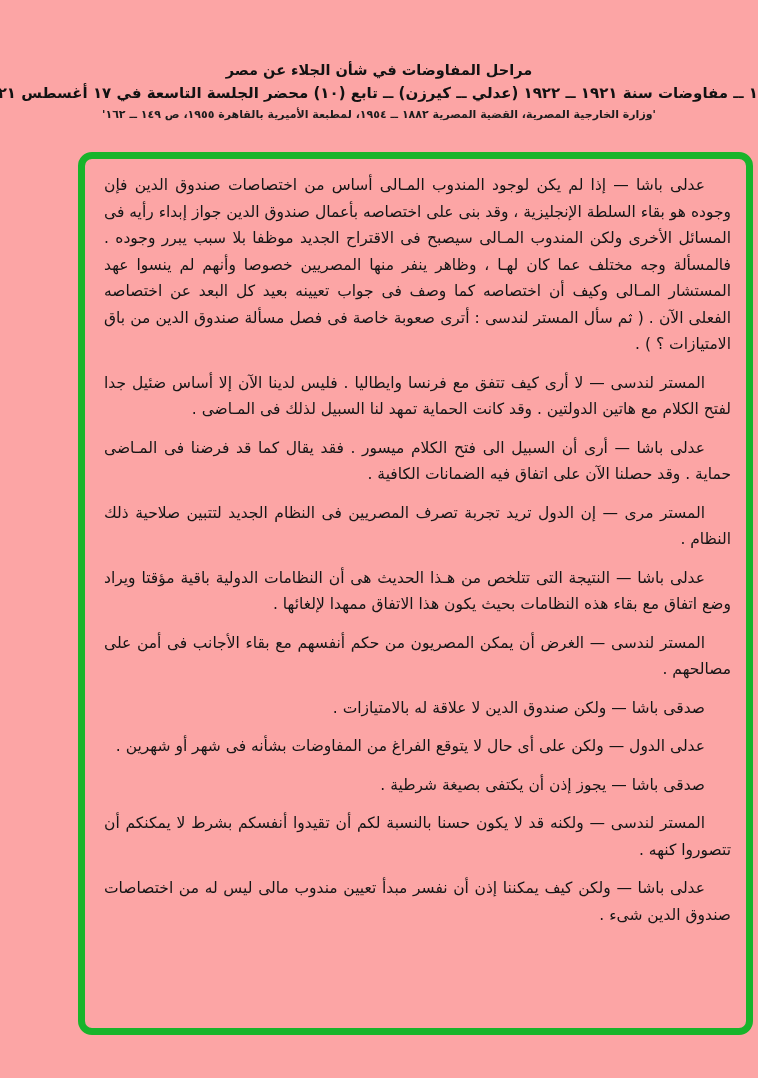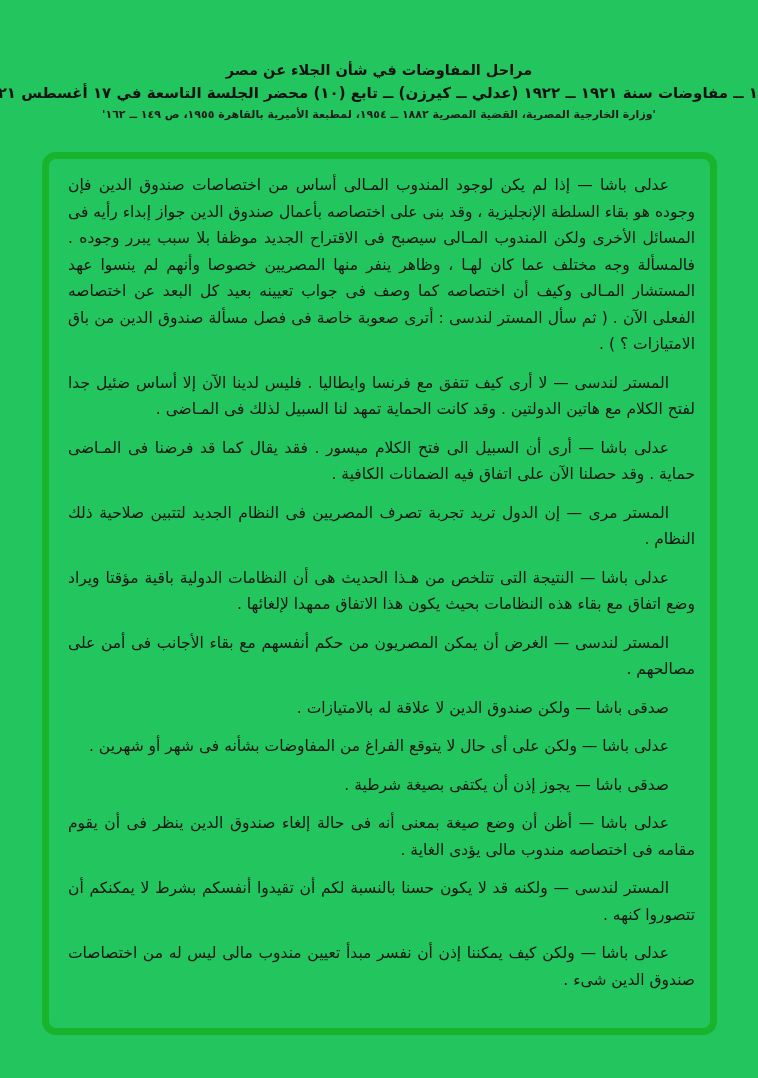--- a/index.html
+++ b/index.html
@@ -1,19 +1,19 @@
 <!DOCTYPE html>
 <html lang="ar"><head>
 <meta charset="utf-8">
 <style>
   html,body{margin:0;padding:0;background:#e8e8e8;}
   .page{
     position:relative;
     width:758px;height:1078px;
-    background:#22c55e;
+    background:#fca5a5;
     font-family:"DejaVu Sans", sans-serif;
     color:#111111;
     overflow:hidden;
     margin:0 auto;
   }
   .header{
     position:absolute;top:62px;left:0;right:0;
     text-align:center;direction:rtl;
   }
   .h-title{
@@ -62,31 +62,30 @@
 <body>
 
 <div class="page">
 
   <div class="header">
     <div class="h-title">مراحل المفاوضات في شأن الجلاء عن مصر</div>
     <div class="h-sub">١ ــ مفاوضات سنة ١٩٢١ ــ ١٩٢٢ (عدلي ــ كيرزن) ــ تابع (١٠) محضر الجلسة التاسعة في ١٧ أغسطس ١٩٢١</div>
     <div class="h-src">'وزارة الخارجية المصرية، القضية المصرية ١٨٨٢ ــ ١٩٥٤، لمطبعة الأميرية بالقاهرة ١٩٥٥، ص ١٤٩ ــ ١٦٢'</div>
   </div>
 
-  <div class="frame" style="border-color: rgb(24, 180, 43);">
+  <div class="frame" style="border-color: rgb(24, 180, 43); margin-left: 36px;">
     <div class="dialogue">
       <p>عدلى باشا — إذا لم يكن لوجود المندوب المـالى أساس من اختصاصات صندوق الدين فإن وجوده هو بقاء السلطة الإنجليزية ، وقد بنى على اختصاصه بأعمال صندوق الدين جواز إبداء رأيه فى المسائل الأخرى ولكن المندوب المـالى سيصبح فى الاقتراح الجديد موظفا بلا سبب يبرر وجوده . فالمسألة وجه مختلف عما كان لهـا ، وظاهر ينفر منها المصريين خصوصا وأنهم لم ينسوا عهد المستشار المـالى وكيف أن اختصاصه كما وصف فى جواب تعيينه بعيد كل البعد عن اختصاصه الفعلى الآن . ( ثم سأل المستر لندسى : أترى صعوبة خاصة فى فصل مسألة صندوق الدين من باق الامتيازات ؟ ) .</p>
       <p>المستر لندسى — لا أرى كيف تتفق مع فرنسا وايطاليا . فليس لدينا الآن إلا أساس ضئيل جدا لفتح الكلام مع هاتين الدولتين . وقد كانت الحماية تمهد لنا السبيل لذلك فى المـاضى .</p>
       <p>عدلى باشا — أرى أن السبيل الى فتح الكلام ميسور . فقد يقال كما قد فرضنا فى المـاضى حماية . وقد حصلنا الآن على اتفاق فيه الضمانات الكافية .</p>
       <p>المستر مرى — إن الدول تريد تجربة تصرف المصريين فى النظام الجديد لتتبين صلاحية ذلك النظام .</p>
       <p>عدلى باشا — النتيجة التى تتلخص من هـذا الحديث هى أن النظامات الدولية باقية مؤقتا ويراد وضع اتفاق مع بقاء هذه النظامات بحيث يكون هذا الاتفاق ممهدا لإلغائها .</p>
       <p>المستر لندسى — الغرض أن يمكن المصريون من حكم أنفسهم مع بقاء الأجانب فى أمن على مصالحهم .</p>
       <p>صدقى باشا — ولكن صندوق الدين لا علاقة له بالامتيازات .</p>
-      <p>عدلى باشا — ولكن على أى حال لا يتوقع الفراغ من المفاوضات بشأنه فى شهر أو شهرين .</p>
+      <p>عدلى الدول — ولكن على أى حال لا يتوقع الفراغ من المفاوضات بشأنه فى شهر أو شهرين .</p>
       <p>صدقى باشا — يجوز إذن أن يكتفى بصيغة شرطية .</p>
-      <p>عدلى باشا — أظن أن وضع صيغة بمعنى أنه فى حالة إلغاء صندوق الدين ينظر فى أن يقوم مقامه فى اختصاصه مندوب مالى يؤدى الغاية .</p>
       <p>المستر لندسى — ولكنه قد لا يكون حسنا بالنسبة لكم أن تقيدوا أنفسكم بشرط لا يمكنكم أن تتصوروا كنهه .</p>
       <p>عدلى باشا — ولكن كيف يمكننا إذن أن نفسر مبدأ تعيين مندوب مالى ليس له من اختصاصات صندوق الدين شىء .</p>
     </div>
   </div>
 
 
 </div>
 
 </body></html>

